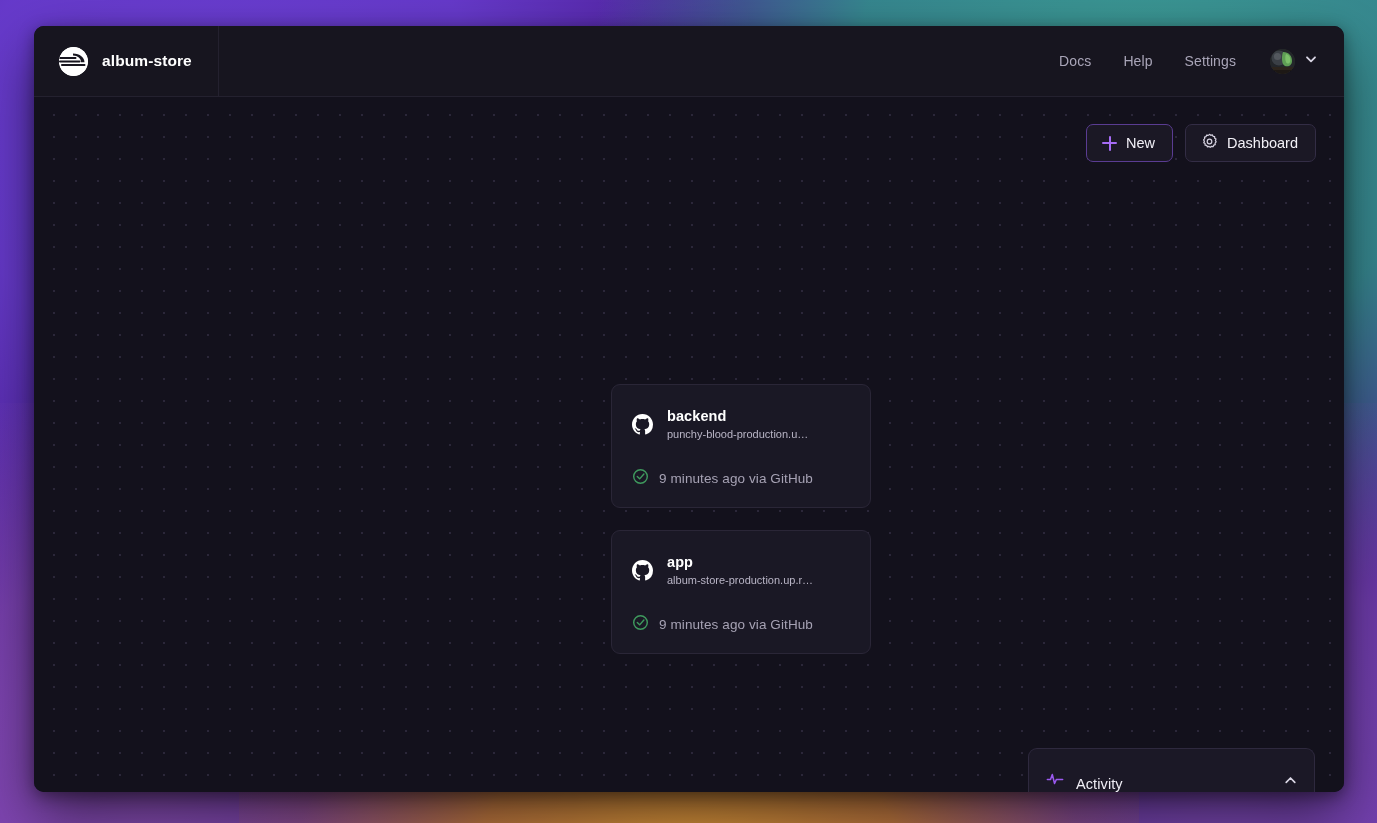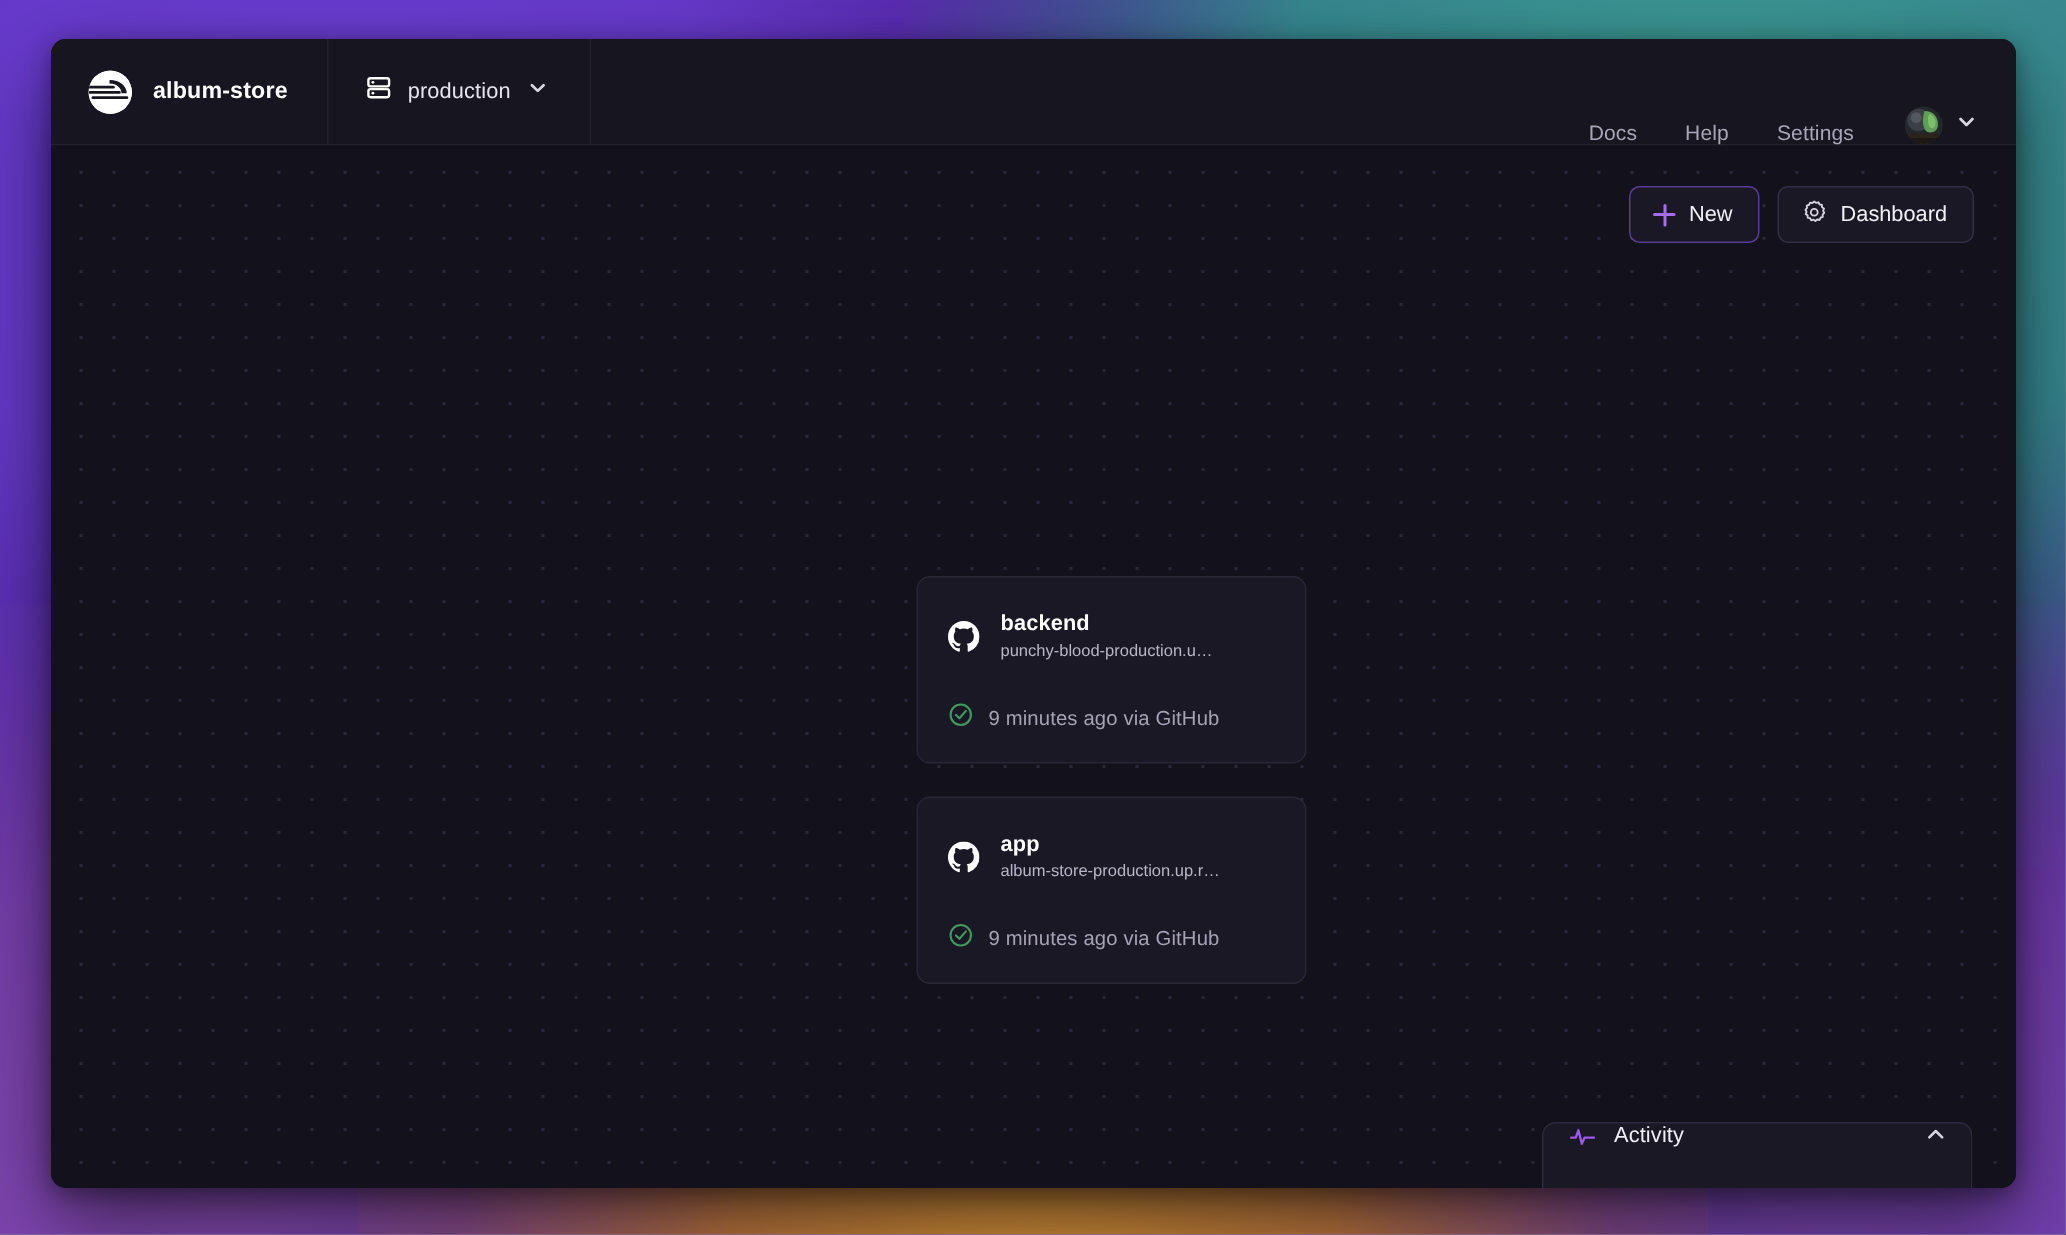--- a/index.html
+++ b/index.html
@@ -106,21 +106,21 @@
     color: #e6e4ee;
     letter-spacing: 0.1px;
   }
   .icon-stroke { stroke: #ffffff; stroke-width: 1.6; fill: none; stroke-linecap: round; stroke-linejoin: round; }
   .chev { stroke: #d9d6e4; stroke-width: 1.8; fill:none; stroke-linecap: round; stroke-linejoin: round; }
 
   #topbar-spacer { flex: 1 1 auto; }
 
   #topbar-right {
     display: flex;
-    align-items: flex-end;
+    align-items: center;
     gap: 0px;
     padding-right: 26px;
   }
   .nav-link {
     font-size: 14px;
     color: #a9a5b8;
     padding: 0 16px;
     cursor: pointer;
     letter-spacing: 0.1px;
   }
@@ -245,21 +245,21 @@
     position: absolute;
     right: 29px;
     bottom: 0px;
     width: 287px;
     height: 44px;
     background: #1b1826;
     border: 1px solid #2e293e;
     border-bottom: none;
     border-radius: 9px 9px 0 0;
     display: flex;
-    align-items: flex-start;
+    align-items: flex-end;
     padding: 0 16px 0 17px;
     cursor: pointer;
   }
   #activity-label {
     font-size: 14.5px;
     color: #f0eef6;
     margin-left: 12px;
     letter-spacing: 0.1px;
   }
   #activity-spacer { flex: 1 1 auto; }
@@ -286,36 +286,20 @@
               <rect x="0" y="10.1" width="17.5" height="1.9" rx="0.9"></rect>
               <rect x="0" y="13.6" width="21.5" height="1.9" rx="0.9"></rect>
               <rect x="2.0" y="17.1" width="24.5" height="1.9" rx="0.9"></rect>
               <path d="M 14 6.4 C 21 6.4 25.5 10.5 25.5 15.2 L 22.0 15.2 C 22.0 11.6 18.8 8.6 14 8.6 Z"></path>
             </g>
           </svg>
         </span>
         <span id="project-name">album-store</span>
       </div>
 
-      <div class="tb-cell" id="env-cell">
-        <span>
-          <svg width="17" height="17" viewBox="0 0 17 17">
-            <rect class="icon-stroke" x="1.6" y="2.2" width="13.8" height="5.4" rx="1.4"></rect>
-            <rect class="icon-stroke" x="1.6" y="9.4" width="13.8" height="5.4" rx="1.4"></rect>
-            <circle cx="4.6" cy="4.9" r="0.95" fill="#ffffff"></circle>
-            <circle cx="4.6" cy="12.1" r="0.95" fill="#ffffff"></circle>
-          </svg>
-        </span>
-        <span id="env-name">production</span>
-        <span>
-          <svg width="13" height="13" viewBox="0 0 13 13">
-              <polyline class="chev" points="2.6,4.8 6.5,8.6 10.4,4.8"></polyline>
-            </svg>
-        </span>
-      </div>
 
       <div id="topbar-spacer"></div>
 
       <div id="topbar-right">
         <span class="nav-link">Docs</span>
         <span class="nav-link">Help</span>
         <span class="nav-link">Settings</span>
 
         <span id="account-cell">
           <span id="avatar">

